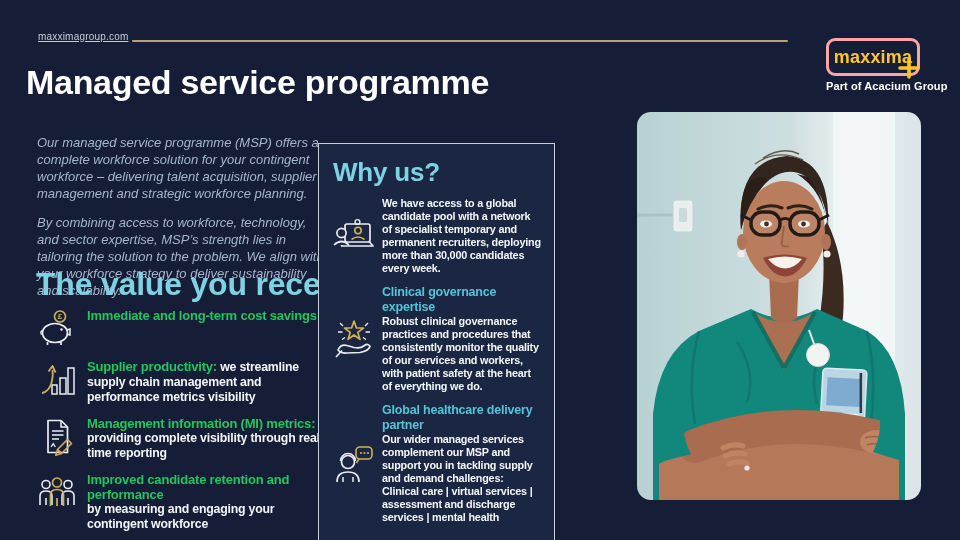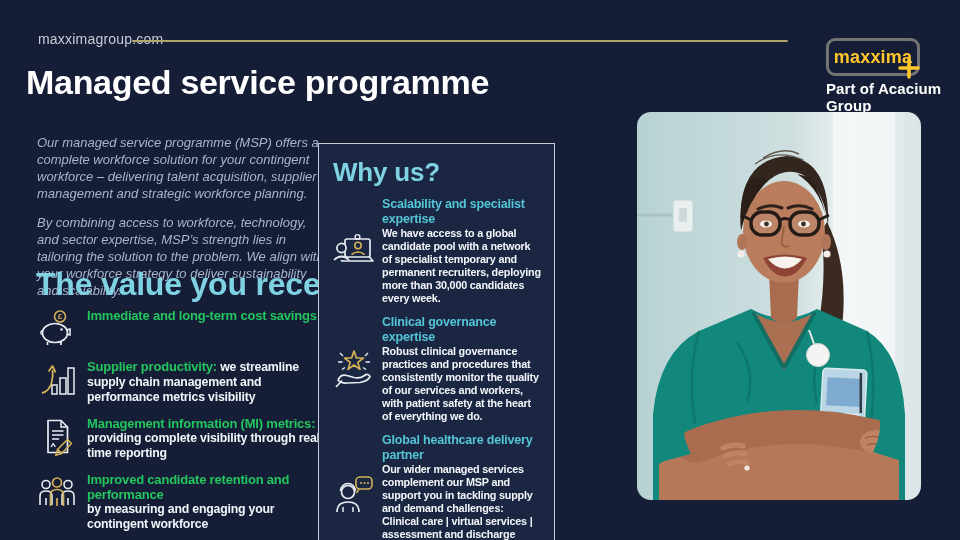--- a/index.html
+++ b/index.html
@@ -2,29 +2,29 @@
 <html><head>
 <meta charset="utf-8">
 <style>
   html,body{margin:0;padding:0;}
   body{
     width:960px;height:540px;position:relative;overflow:hidden;
     background:#151e36;
     font-family:"Liberation Sans", sans-serif;
     -webkit-font-smoothing:antialiased;
   }
-  .website{position:absolute;left:38px;top:31px;font-size:14px;color:#c6cdd9;letter-spacing:.2px;}
+  .website{position:absolute;left:38px;top:31px;font-size:10px;color:#c6cdd9;letter-spacing:.2px;text-decoration:underline;}
   .topline{position:absolute;left:132px;top:40px;width:656px;height:2px;background:#b3a56b;border-radius:1px;}
 
   
-  .logo-box{position:absolute;left:826px;top:38px;width:88px;height:32px;border:3px solid #737373;border-radius:9px;
+  .logo-box{position:absolute;left:826px;top:38px;width:88px;height:32px;border:3px solid #fca5a5;border-radius:9px;
     display:flex;align-items:center;justify-content:center;}
   .logo-text{color:#ffc62b;font-weight:bold;font-size:18px;letter-spacing:.2px;}
   .logo-plus{position:absolute;left:898px;top:57px;width:22px;height:22px;}
-  .tagline{position:absolute;left:826px;top:80px;font-size:15px;font-weight:bold;color:#ffffff;letter-spacing:.1px;}
+  .tagline{position:absolute;left:826px;top:80px;font-size:11px;font-weight:bold;color:#ffffff;letter-spacing:.1px;}
 
   .page-title{position:absolute;left:26px;top:63px;margin:0;font-size:34px;font-weight:bold;color:#ffffff;letter-spacing:-.3px;}
 
   
   .intro{position:absolute;left:37px;top:134px;width:288px;color:#a7b5ce;font-style:italic;font-size:13px;line-height:17px;}
   .intro p{margin:0 0 12px 0;font-style:italic;}
 
   
   .value-heading{position:absolute;left:36px;top:266px;margin:0;font-size:32px;font-weight:bold;color:#7ed2e2;letter-spacing:-.2px;}
   .value-list{position:absolute;left:37px;top:308px;width:292px;display:flex;flex-direction:column;gap:11px;}
@@ -141,21 +141,21 @@
       <svg class="ic" width="44" height="44" viewBox="0 0 44 44" fill="none">
         <rect x="13" y="10" width="25" height="18" rx="2" stroke="#e9edf3" stroke-width="1.7"></rect>
         <circle cx="25.5" cy="8" r="2.4" stroke="#e9edf3" stroke-width="1.4"></circle>
         <path d="M9 32 H41 L37.5 28 M12.5 28 L9 32" stroke="#e9edf3" stroke-width="1.7" fill="none" stroke-linejoin="round"></path>
         <circle cx="26" cy="16.5" r="3.2" stroke="#d2b056" stroke-width="1.6"></circle>
         <path d="M19.5 25.5 Q26 20.5 32.5 25.5" stroke="#d2b056" stroke-width="1.6" fill="none"></path>
         <circle cx="9.5" cy="19" r="4.6" stroke="#e9edf3" stroke-width="1.7" fill="#1b2742"></circle>
         <path d="M2 31 Q9.5 24 17 31" stroke="#e9edf3" stroke-width="1.7" fill="#1b2742"></path>
       </svg>
     </span>
-    <span class="w-text"><span class="w-title">Scalability and specialist expertise</span><span>We have access to a global candidate pool with a network of specialist temporary and permanent recruiters, deploying more than 30,000 candidates every week.</span></span>
+    <span class="w-text"><span>We have access to a global candidate pool with a network of specialist temporary and permanent recruiters, deploying more than 30,000 candidates every week.</span></span>
   </div>
 
   <div class="why-item">
     <span class="w-icon">
       <svg class="ic" width="44" height="44" viewBox="0 0 44 44" fill="none">
         <path d="M22 4 L24.4 11 L31.5 11 L25.8 15.4 L28 22.4 L22 18 L16 22.4 L18.2 15.4 L12.5 11 L19.6 11 Z" stroke="#d2b056" stroke-width="1.7" fill="none" stroke-linejoin="round"></path>
         <path d="M8 6 L11 9 M36 6 L33 9 M6 15 H10.5 M38 15 H33.5 M10 22.5 L13 20.5 M34 22.5 L31 20.5" stroke="#e9edf3" stroke-width="1.4"></path>
         <path d="M6 33 Q9 26.5 15 28.5 L22 30.5 Q28 32 32.5 28.5 Q36 26 38 29.5 Q36.5 34 28 35.5 L15 36 Q9 36.5 6 33 Z" stroke="#e9edf3" stroke-width="1.7" fill="none" stroke-linejoin="round"></path>
         <path d="M4 40 L10 33.5" stroke="#e9edf3" stroke-width="1.7"></path>
       </svg>

